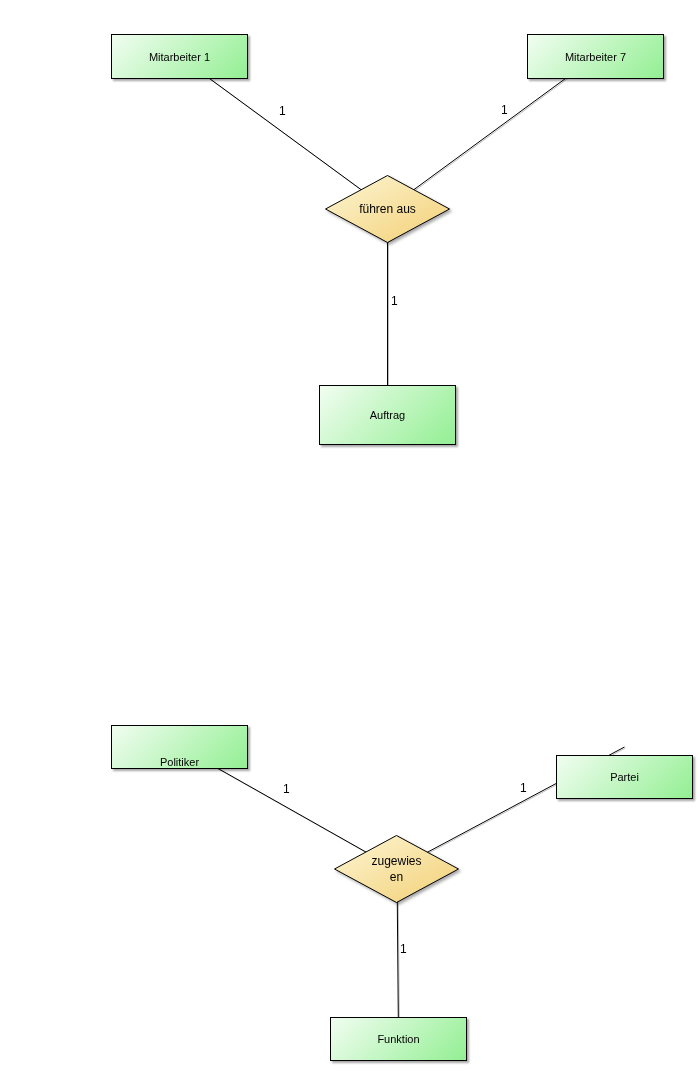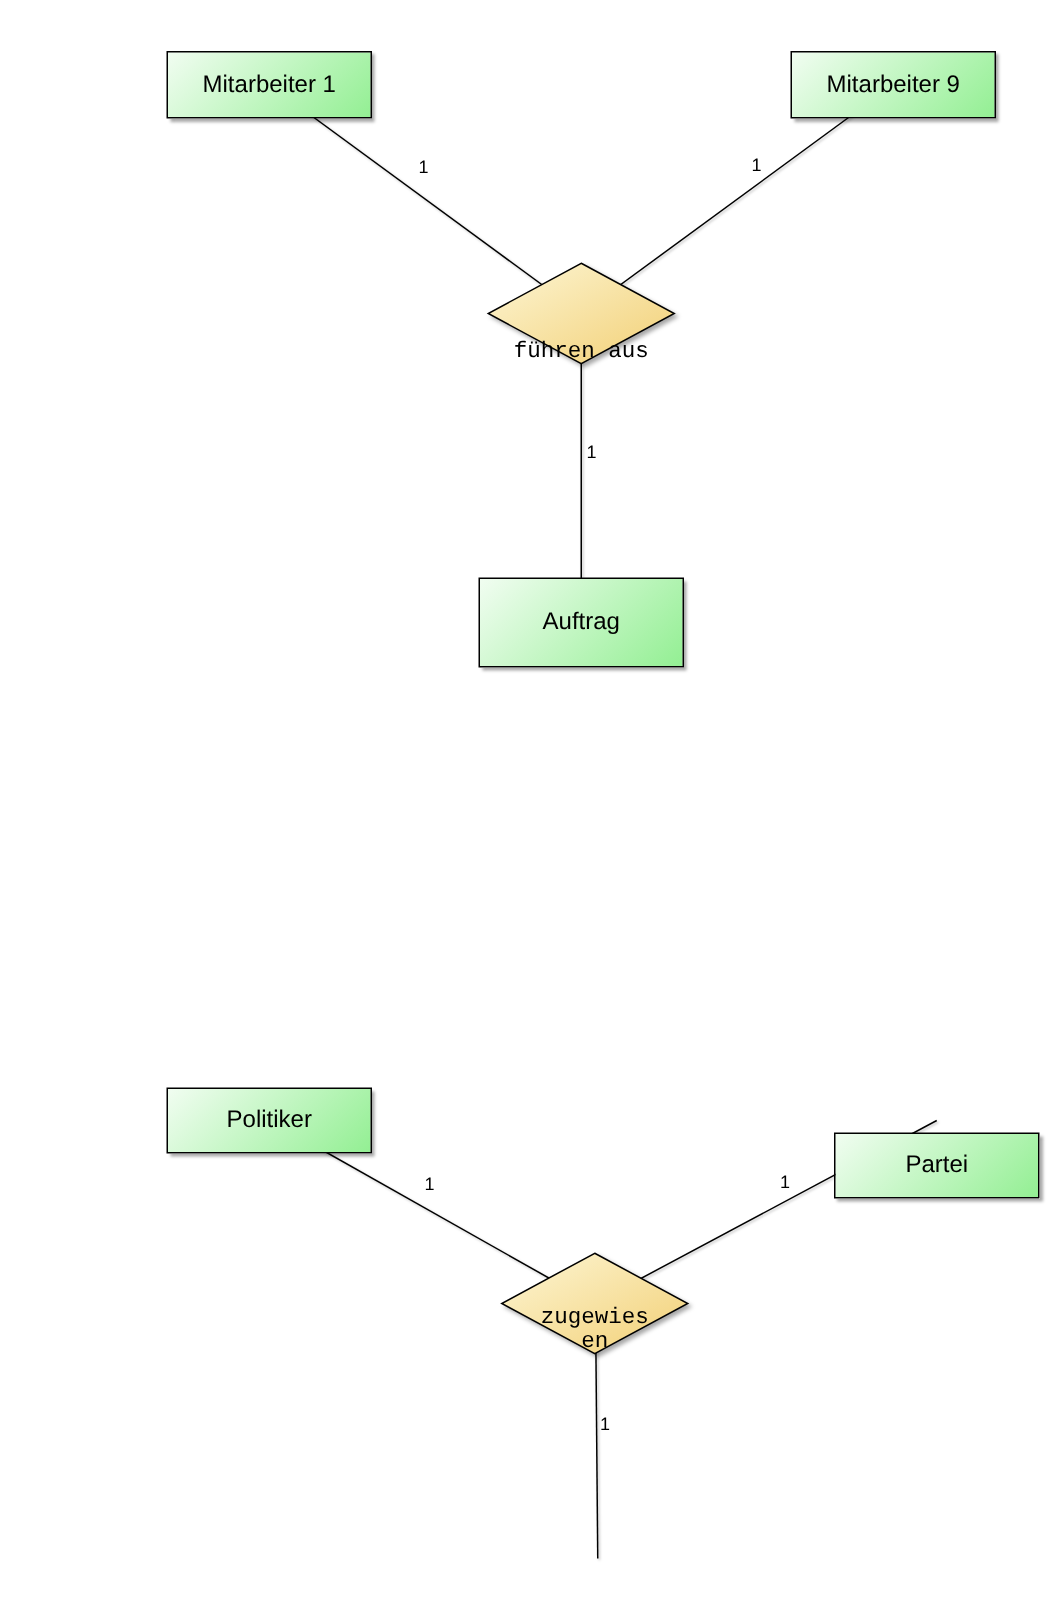--- a/index.html
+++ b/index.html
@@ -25,35 +25,35 @@
 
   
   .entity {
     position: absolute;
     box-sizing: border-box;
     width: 137px; height: 45px;
     border: 1px solid var(--border_color, #000000);
     background: linear-gradient(135deg, var(--entity_light, #f1fdf1) 0%, var(--entity_dark, #93ef93) 100%);
     box-shadow: 2px 2px 2px rgba(0,0,0,0.35);
     display: flex; align-items: center; justify-content: center;
-    font-size: 16px;
+    font-size: 11px;
   }
 
   
   .rel { position: absolute; width: 125px; height: 68px; }
   .rel svg { position: absolute; left: 0; top: 0; overflow: visible;
              filter: drop-shadow(2px 2px 1.5px rgba(0,0,0,0.35)); }
   .rel polygon { stroke: var(--border_color, #000000); stroke-width: 1; }
   .gs0 { stop-color: var(--rel_light, #fdf6d5); }
   .gs1 { stop-color: var(--rel_dark, #f2cf74); }
   .rel-label {
     position: absolute; inset: 0;
     display: flex; flex-direction: column;
-    align-items: center; justify-content: flex-end;
-    font-size: 15px; line-height: 16px; font-family: Liberation Mono, monospace;
+    align-items: center; justify-content: center;
+    font-size: 12px; line-height: 16px;
   }
   .rel-label span { display: block; text-align: center; }
 
   
   .card {
     position: absolute;
     font-size: 12px; line-height: 14px;
   }
 </style>
 </head>
@@ -75,21 +75,21 @@
   <span class="card" style="left:391px; top:294px;">1</span>
 
   <span class="card" style="left:283px; top:782px;">1</span>
   <span class="card" style="left:520px; top:781px;">1</span>
   <span class="card" style="left:400px; top:942px;">1</span>
 
   <div class="entity" style="left:111px; top:34px;">
     <span>Mitarbeiter 1</span>
   </div>
   <div class="entity" style="left:527px; top:34px;">
-    <span>Mitarbeiter 9</span>
+    <span>Mitarbeiter 7</span>
   </div>
   <div class="entity" style="left:319px; top:385px; height:60px;">
     <span>Auftrag</span>
   </div>
 
   <div class="rel" style="left:325px; top:175px;">
     <svg width="125" height="68" viewBox="0 0 125 68">
       <defs>
         <linearGradient id="relGrad1" x1="0" y1="0" x2="1" y2="1">
           <stop offset="0" class="gs0"></stop>
@@ -97,25 +97,28 @@
         </linearGradient>
       </defs>
       <polygon points="62.5,0.5 124.5,34 62.5,67.5 0.5,34" fill="url(#relGrad1)"></polygon>
     </svg>
     <div class="rel-label">
       <span>führen aus</span>
       <span></span>
     </div>
   </div>
 
-  <div class="entity" style="left:111px; top:725px; height:44px;">
+  <div class="entity" style="left:111px; top:725px; height:44px;align-items:flex-end;">
     <span>Politiker</span>
   </div>
   <div class="entity" style="left:556px; top:725px; height:44px;margin-top:30px;">
     <span>Partei</span>
+  </div>
+  <div class="entity" style="left:330px; top:1017px; height:44px;">
+    <span>Funktion</span>
   </div>
 
   <div class="rel" style="left:334px; top:835px;">
     <svg width="125" height="68" viewBox="0 0 125 68">
       <defs>
         <linearGradient id="relGrad2" x1="0" y1="0" x2="1" y2="1">
           <stop offset="0" class="gs0"></stop>
           <stop offset="1" class="gs1"></stop>
         </linearGradient>
       </defs>

